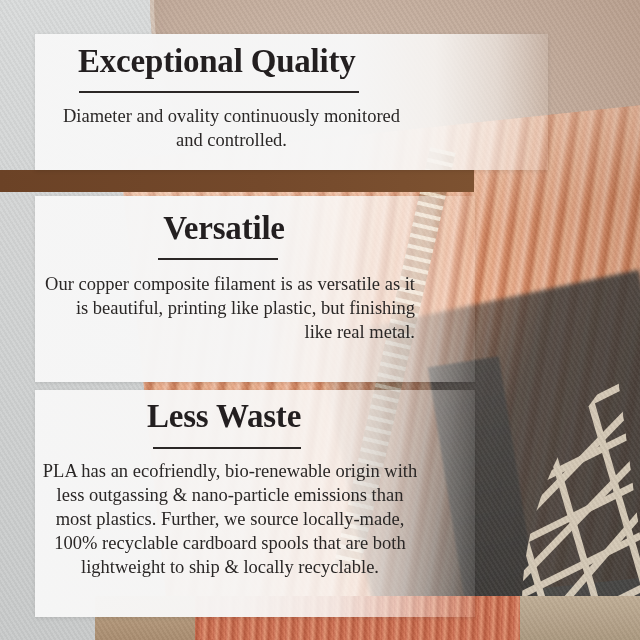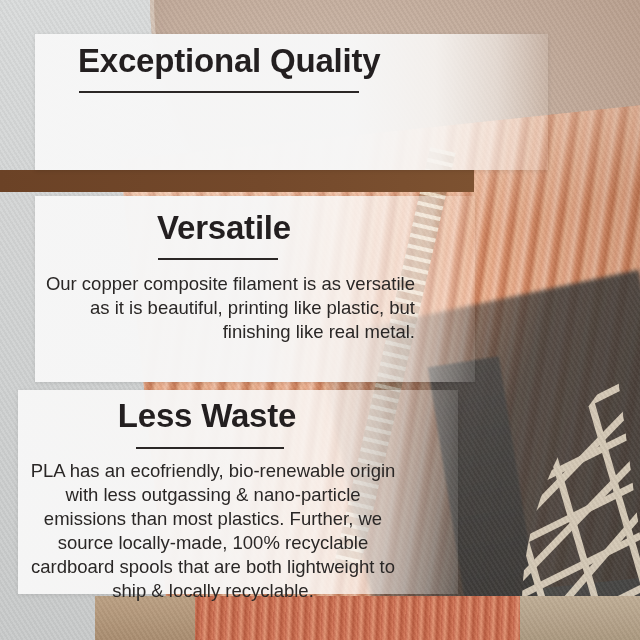--- a/index.html
+++ b/index.html
@@ -7,21 +7,21 @@
     margin: 0;
     padding: 0;
     background: #ffffff;
   }
   #stage {
     position: relative;
     width: 640px;
     height: 640px;
     overflow: hidden;
     background: #f97316;
-    font-family: Liberation Sans, sans-serif;
+    font-family: Liberation Serif, serif;
   }
 
   
   .photo {
     position: absolute;
     inset: 0;
     overflow: hidden;
   }
   
   .photo .backdrop {
@@ -231,21 +231,21 @@
   #panel-versatile .sheet {
     background: linear-gradient(90deg,
       rgba(246,246,246,.985) 0%,
       rgba(246,246,246,.975) 52%,
       rgba(250,248,246,.88) 70%,
       rgba(252,250,248,.55) 85%,
       rgba(255,254,252,.10) 100%);
   }
   
   #panel-waste {
-    left: 18px; top: 390px; width: 440px; height: 204px;
+    left: 35px; top: 390px; width: 440px; height: 227px;
   }
   #panel-waste .sheet {
     background: linear-gradient(90deg,
       rgba(246,246,246,.98) 0%,
       rgba(247,246,245,.965) 48%,
       rgba(250,248,246,.86) 68%,
       rgba(252,250,248,.52) 84%,
       rgba(255,254,252,.10) 100%);
   }
 
@@ -349,20 +349,21 @@
     <div class="grain"></div>
   </div>
 
   <div class="brown-band"></div>
 
   <section class="panel" id="panel-quality">
     <div class="sheet"></div>
     <div class="content">
       <h2 class="heading">Exceptional Quality</h2>
       <div class="rule"></div>
+      <p class="body-text">Diameter and ovality continuously monitored and controlled.</p>
     </div>
   </section>
 
   <section class="panel" id="panel-versatile">
     <div class="sheet"></div>
     <div class="content">
       <h2 class="heading">Versatile</h2>
       <div class="rule"></div>
       <p class="body-text">Our copper composite filament is as versatile as it is beautiful, printing like plastic, but finishing like real metal.</p>
     </div>

